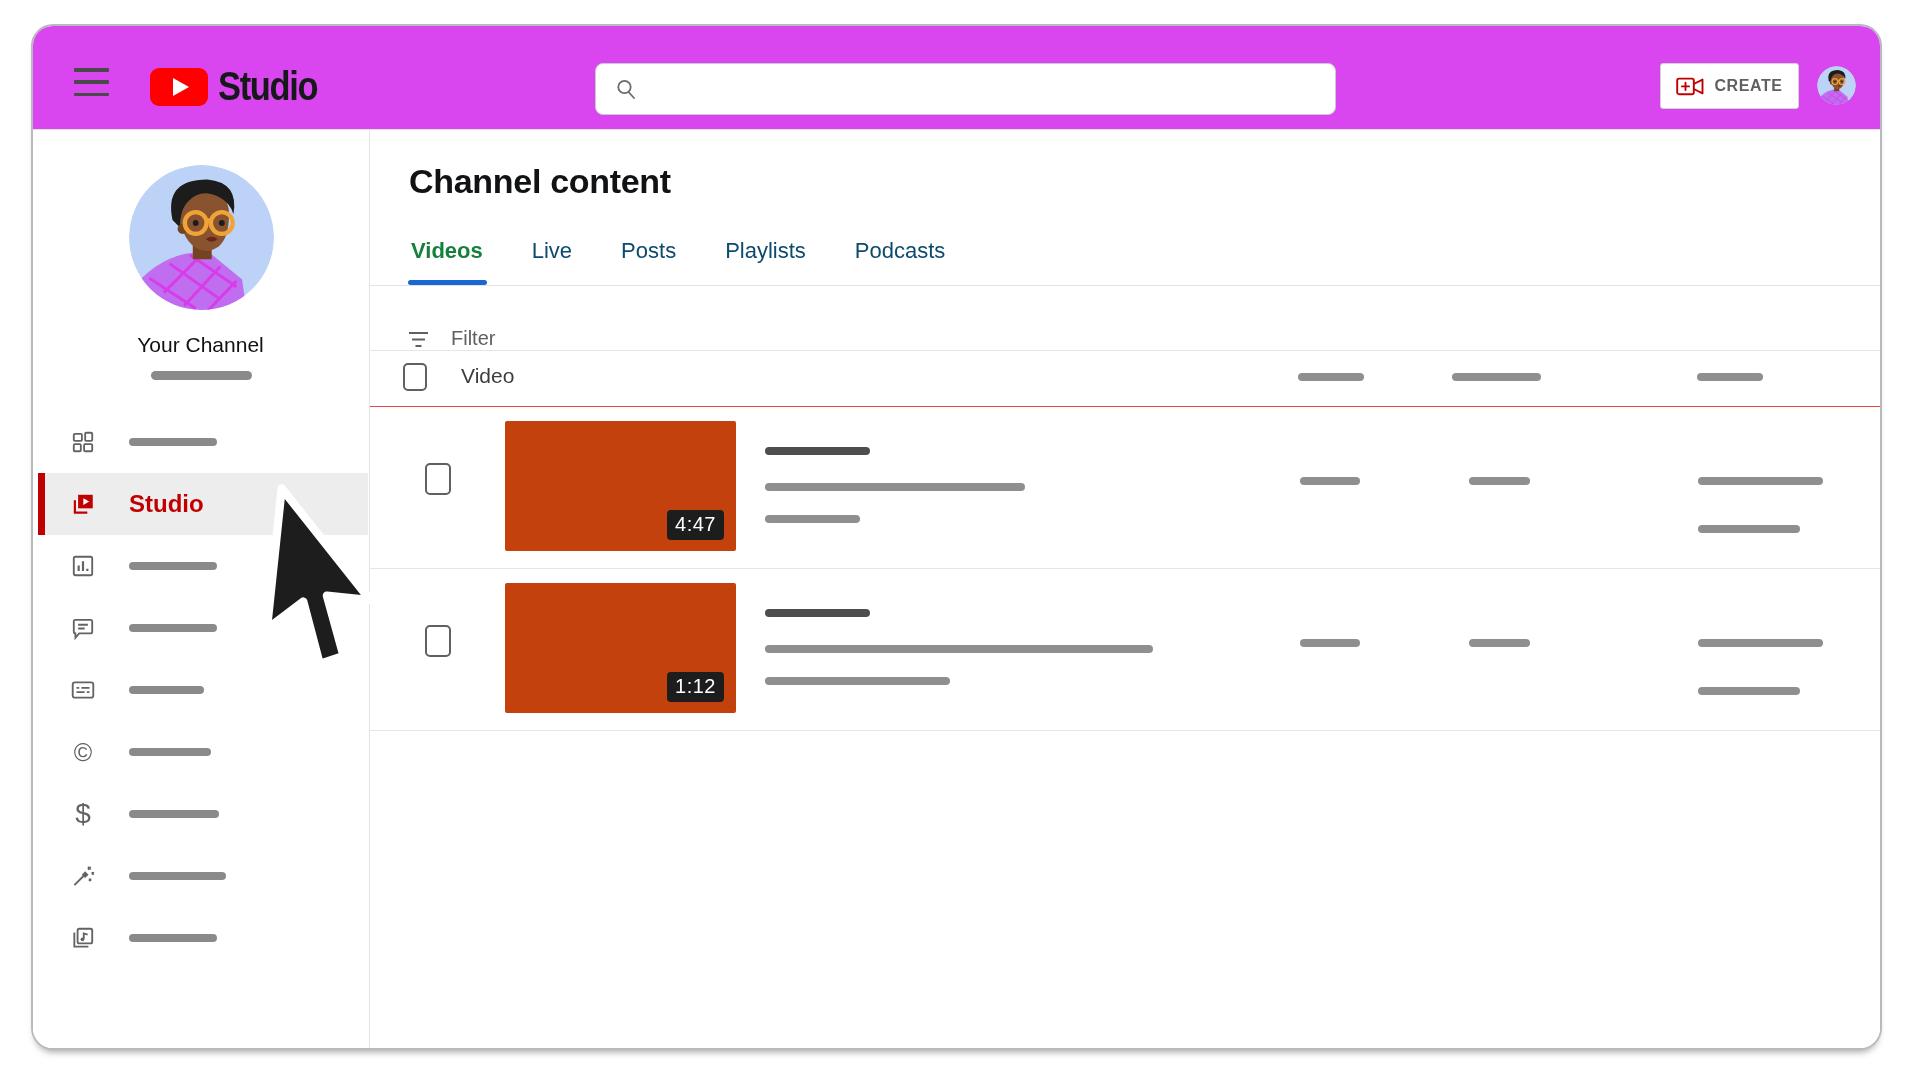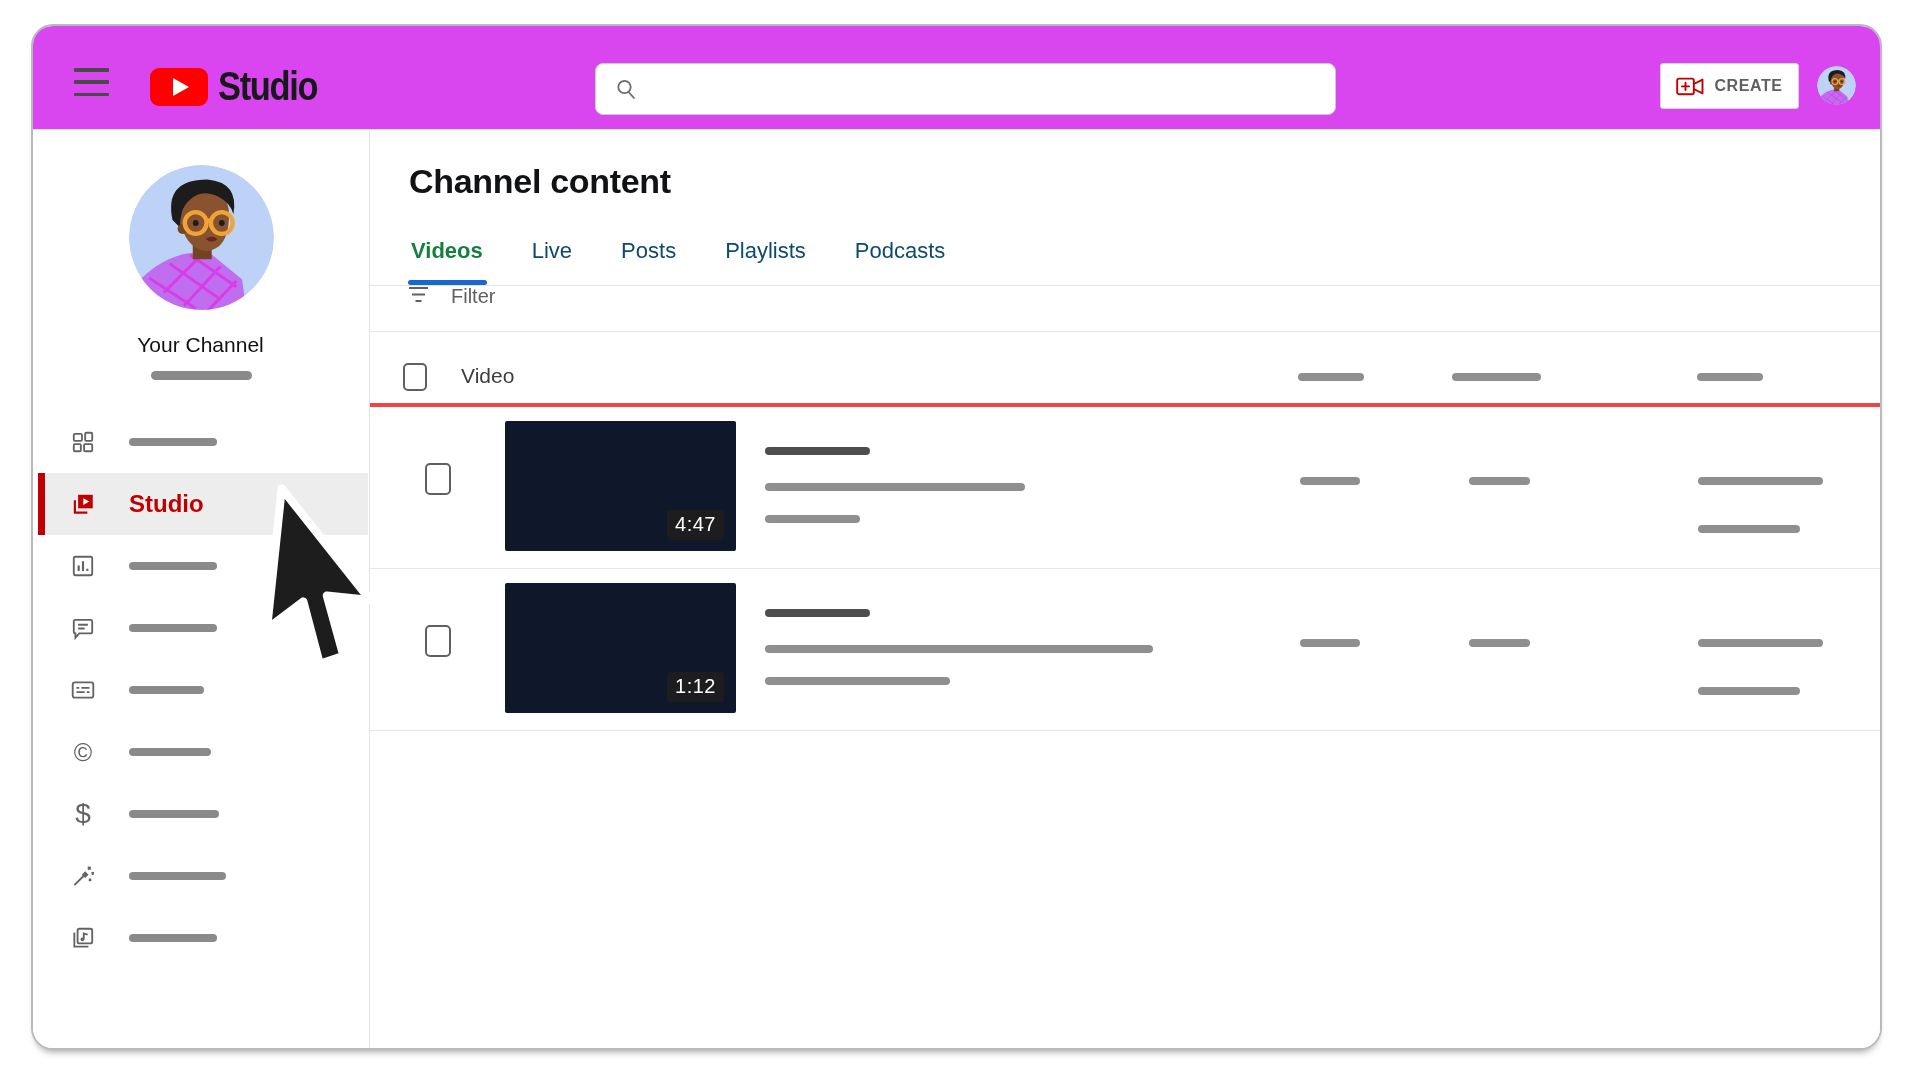--- a/index.html
+++ b/index.html
@@ -51,37 +51,37 @@
   .main { position:absolute; left:337px; top:104px; right:0; bottom:0; background:#fff; }
   .page-title { position:absolute; left:39px; top:32px; font-size:34px; font-weight:700;
                 color:#111214; letter-spacing:-.3px; }
   .tabs { position:absolute; left:41px; top:108px; display:flex; gap:49px; }
   .tab { font-size:22px; font-weight:500; color:#0c4a6e; cursor:pointer; position:relative; }
   .tab.active { color:#15803d; font-weight:700; }
   .tab.active::after { content:""; position:absolute; left:-3px; right:-4px; bottom:-21px;
                        height:5px; border-radius:3px; background:#1967d2; }
   .tab-divider { position:absolute; left:0; right:0; top:155px; height:1px; background:#e3e3e3; }
 
-  .filter-row { position:absolute; left:0; right:0; top:155px; height:47px;
-                border-bottom:1px solid #e6e6e6; display:flex; align-items:flex-start; }
+  .filter-row { position:absolute; left:0; right:0; top:155px; height:66px;
+                border-bottom:1px solid #e6e6e6; display:flex; align-items:flex-end; }
   .filter-row .f-icn { margin-left:38px; }
   .filter-label { margin-left:20px; font-size:20px; color:#5f6062; }
 
   .header-row { position:absolute; left:0; right:0; top:217px; height:60px;
-                border-bottom:4px solid #ef4444; }
+                border-bottom:1px solid #ef4444; }
   .cb { border:2px solid #5f6062; border-radius:5px; background:#fff; cursor:pointer; }
   .header-row .cb { position:absolute; left:33px; top:16px; width:24px; height:28px; }
   .video-col { position:absolute; left:91px; top:17px; font-size:21px; color:#3c3d3f; }
   .hdr-bar { position:absolute; top:26px; height:8px; border-radius:4px; background:#8f8f8f; }
 
   .rows { position:absolute; left:0; right:0; top:277px; bottom:0; overflow:hidden; }
   .row { position:relative; height:162px; border-bottom:1px solid #e6e6e6; }
   .row .cb { position:absolute; left:55px; top:56px; width:26px; height:32px; }
   .thumb { position:absolute; left:135px; top:14px; width:231px; height:130px;
-           background:#0f172a; border-radius:2px; }
+           background:#c2410c; border-radius:2px; }
   .badge { position:absolute; right:12px; bottom:11px; background:#1d1d1d; color:#fff;
            font-size:20px; font-weight:500; letter-spacing:.5px;
            padding:3px 8px 4px; border-radius:4px; }
   .bar { position:absolute; height:8px; border-radius:4px; background:#8f8f8f; }
   .tbar0 { left:395px; top:40px; background:#4e4e4e; }
   .tbar1 { left:395px; top:76px; }
   .tbar2 { left:395px; top:108px; }
   .bar-a { left:930px; top:70px; }
   .bar-b { left:1099px; top:70px; }
   .bar-c0 { left:1328px; top:70px; }

